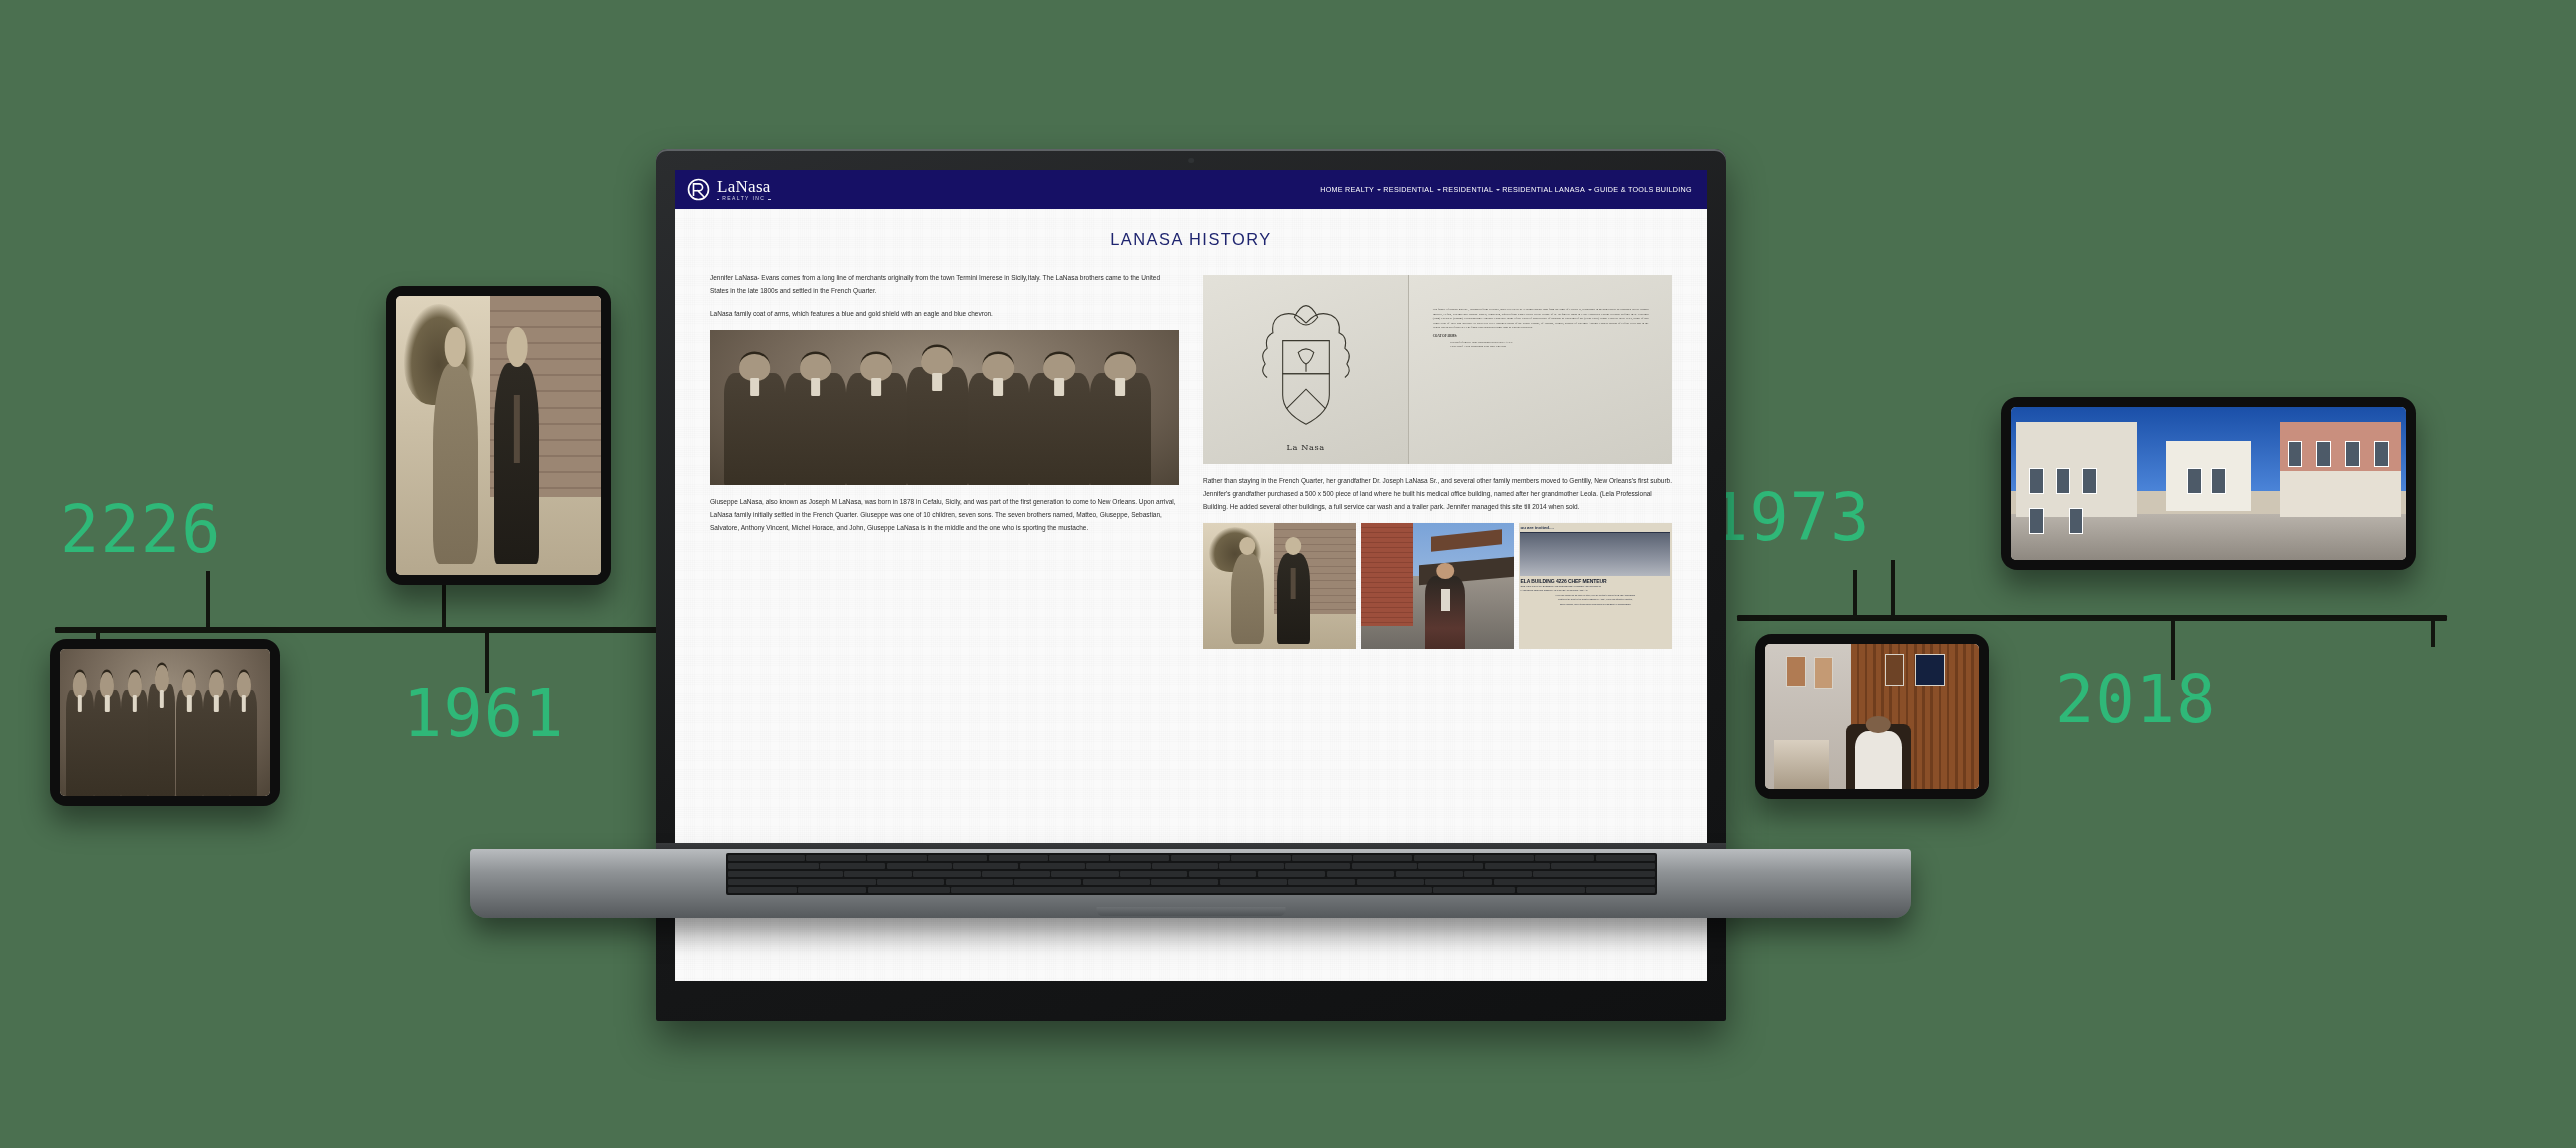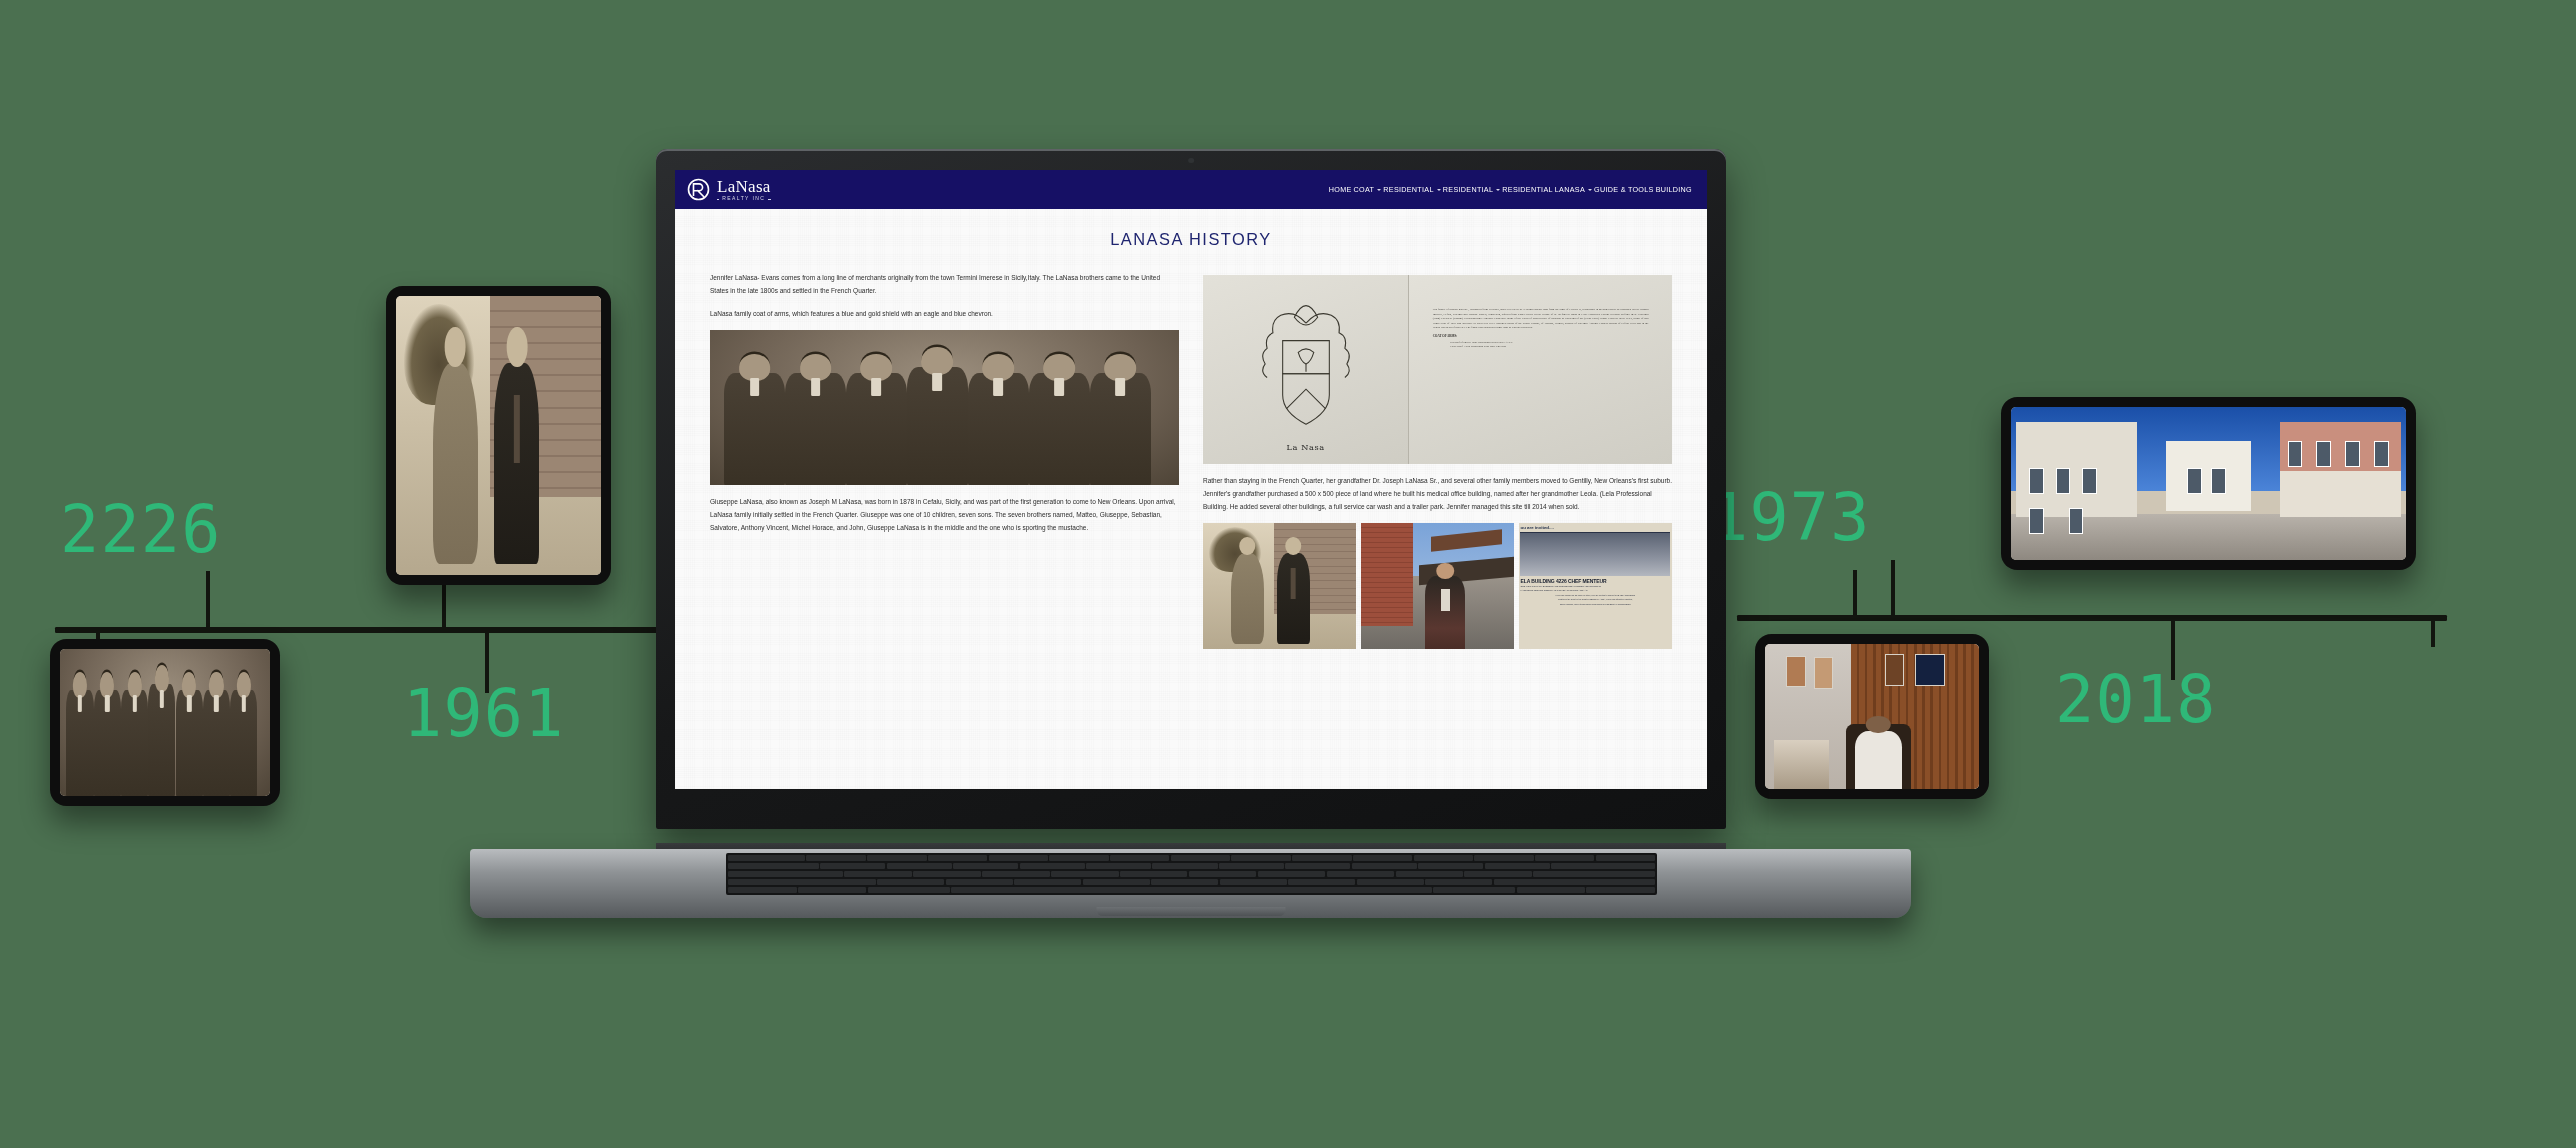--- a/index.html
+++ b/index.html
@@ -269,21 +269,21 @@
   .photo-ext .man3::after {
     content:""; position:absolute; left:40%; top:18%;
     width:22%; height:30%; background:#ded8cd;
   }
 
   
   .laptop { position: absolute; left: 470px; top: 149px; width: 1441px; height: 799px; }
 
   .lid {
     position: absolute; left: 186px; top: 0;
-    width: 1070px; height: 680px;
+    width: 1070px; height: 872px;
     background: linear-gradient(160deg,#2b2d2f 0%, #171819 55%, #101112 100%);
     border-radius: 11.3px 11.3px 1.9px 1.9px;
     padding: 21px 19px 40px 19px;
     box-shadow: 0 1.9px 0 0 #5f6366 inset, 0 19px 38px rgba(0,0,0,0.45);
   }
   .lid::after {
     content:"";
     position:absolute; left:50%; transform:translateX(-50%);
     top:8.8px; width:5.7px; height:5.7px; border-radius:50%;
     background:#2f3234;
@@ -533,21 +533,21 @@
                   <i class="ln"></i>
                 </span>
               </span>
             </div>
 
             <div class="nav">
               <a class="nav-item">
                 <span>HOME</span>
               </a>
               <a class="nav-item">
-                <span>COAT</span>
+                <span>REALTY</span>
                 <i class="caret"></i>
               </a>
               <a class="nav-item">
                 <span>RESIDENTIAL</span>
                 <i class="caret"></i>
               </a>
               <a class="nav-item">
                 <span>RESIDENTIAL</span>
                 <i class="caret"></i>
               </a>

